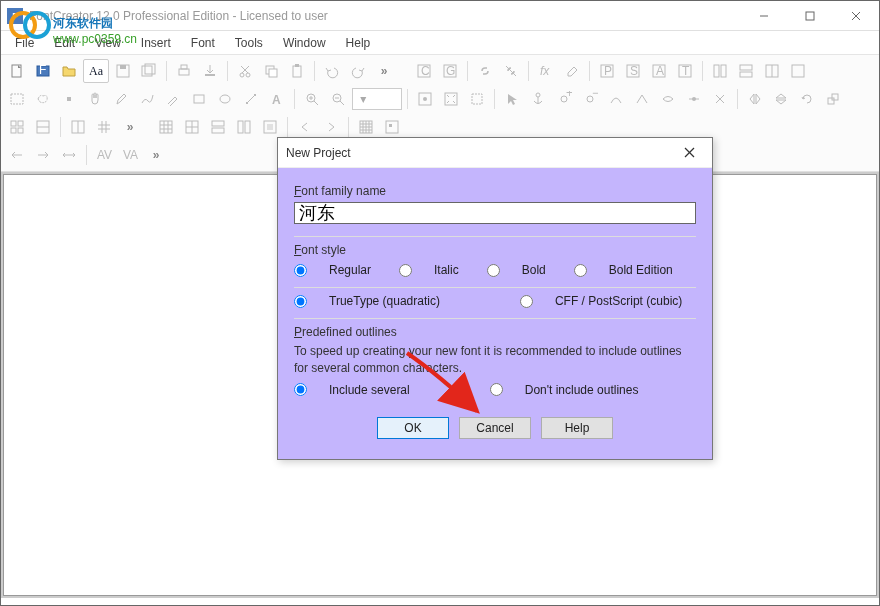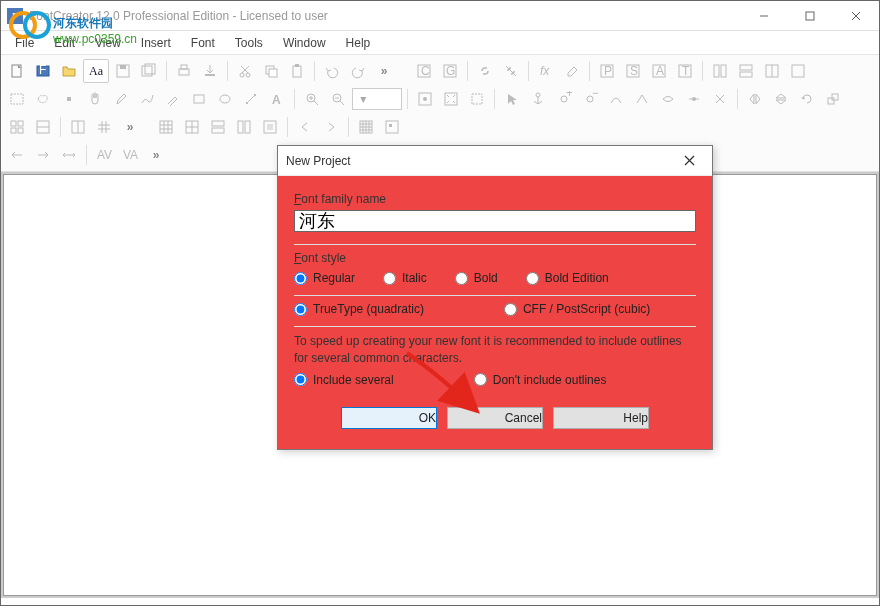--- a/index.html
+++ b/index.html
@@ -27,35 +27,35 @@
 .tb-sep { width: 1px; height: 20px; background: #ddd; margin: 0 3px; }
 .tb-btn.sample { border: 1px solid #ccc; background: #fff; color: #0f172a; font-family: serif; width: 26px; }
 .tb-btn.overflow { font-weight: bold; color: #888; }
 .tb-combo { height: 22px; border: 1px solid #ccc; background: #fff; display: flex; align-items: center; padding: 0 4px; min-width: 50px; color: #aaa; }
 
 
 .workspace { flex: 1; background: #ccc; padding: 2px; height: calc(100% - 30px - 24px - 28px*4 - 12px); }
 .workspace-inner { background:#fff; width: 100%; height: 100%; border: 1px solid #999; }
 
 
-.dialog { position: absolute; left: 276px; top: 144px; width: 436px; background: #ef4444; border: 1px solid #777; box-shadow: 2px 2px 8px rgba(0,0,0,.2); z-index: 100; }
+.dialog { position: absolute; left: 276px; top: 136px; width: 436px; background: #c4b5fd; border: 1px solid #777; box-shadow: 2px 2px 8px rgba(0,0,0,.2); z-index: 100; }
 .dialog-title { height: 30px; display: flex; align-items: center; padding: 0 8px; background: #fff; border-bottom: 1px solid #eee; }
 .dialog-title .dlg-text { flex: 1; color: #333; font-size: 12px; }
 .dialog-title .dlg-close { width: 30px; height: 30px; display: flex; align-items: center; justify-content: center; color: #333; font-size: 13px; }
 .dialog-body { padding: 10px 16px 6px 16px; }
 .group-label { color: #333; margin: 6px 0 4px 0; }
 .group-label .ul { text-decoration: underline; }
 .field-input { width: 100%; border: 1px solid #666; height: 22px; padding: 0 4px; font-size: 18px; color: #000; }
 .radio-row { display: flex; gap: 28px; margin: 6px 0 10px 0; flex-wrap: wrap; }
 .radio-row.two { gap: 80px; }
-.radio { display: flex; align-items: center; gap: 6px; color: #222; }
+.radio { display: flex; align-items: center; gap: 22px; color: #222; }
 .radio input { width: 13px; height: 13px; }
 .desc { color: #333; margin: 2px 0 6px 0; line-height: 1.4; }
 .btn-row { display: flex; justify-content: center; gap: 10px; padding: 10px 0 14px 0; }
-.dlg-btn { width: 96px; height: 22px; border: 1px solid #adadad; background: #e1e1e1; color: #222; text-align: right; line-height: 20px; cursor: default; }
+.dlg-btn { width: 72px; height: 22px; border: 1px solid #adadad; background: #e1e1e1; color: #222; text-align: center; line-height: 20px; cursor: default; }
 .dlg-btn.primary { border: 1px solid #0078d7; background: #e5f1fb; }
 .hr { border: none; border-top: 1px solid #ddd; margin: 2px 0 6px 0; }
 
 
 .red-arrow { position: absolute; left: 398px; top: 344px; z-index: 200; pointer-events: none; }
 
 svg { display: block; }
 </style>
 </head>
 <body>
@@ -615,20 +615,21 @@
           <input type="radio" name="fmt" checked="" style="">
           <span>TrueType (quadratic)</span>
         </label>
       <label class="radio">
           <input type="radio" name="fmt" style="">
           <span>CFF / PostScript (cubic)</span>
         </label>
     </div>
 
     <hr class="hr">
+    <div class="group-label"><span class="ul">P</span>redefined outlines</div>
     <div class="desc">To speed up creating your new font it is recommended to include outlines for several common characters.</div>
     <div class="radio-row two">
       <label class="radio">
           <input type="radio" name="pre" checked="" style="">
           <span>Include several</span>
         </label>
       <label class="radio">
           <input type="radio" name="pre" style="">
           <span>Don't include outlines</span>
         </label>

